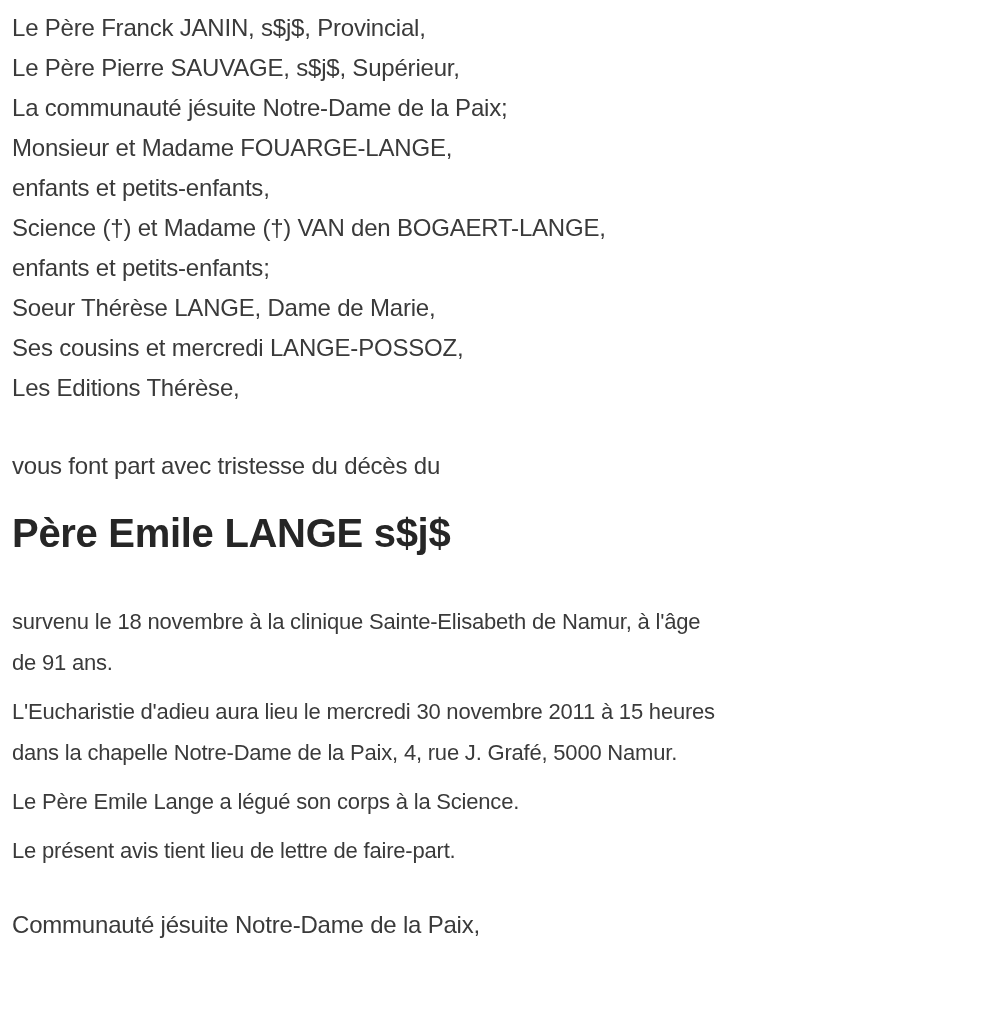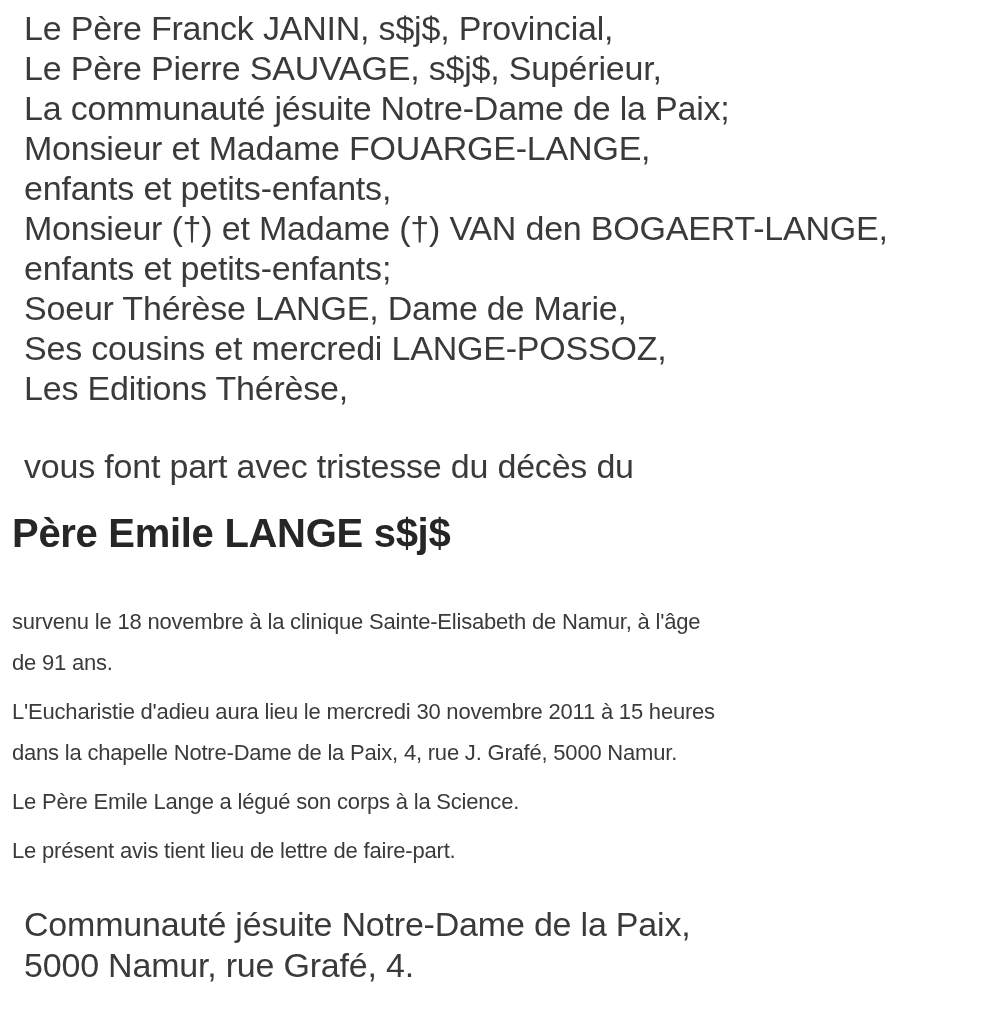--- a/index.html
+++ b/index.html
@@ -18,25 +18,24 @@
     min-height: 1015px;
     font-family: "Liberation Sans", "DejaVu Sans", sans-serif;
     color: var(--text-color);
     overflow: hidden;
   }
   .doc {
     padding: 8px 10px 14px 12px;
     width: 1000px;
   }
   .line {
-    font-size: 34px;
+    font-size: 24px;
     line-height: 40px;
     white-space: nowrap;
     letter-spacing: -0.2px;
-    margin-left: 12px;
   }
   .announcement {
     margin-top: 38px;
   }
   h1.heading {
     margin: 24px 0 0 0;
     font-size: 40px;
     line-height: 46px;
     font-weight: 700;
     color: var(--heading-color);
@@ -67,21 +66,21 @@
 <body>
 
 <div class="doc">
 
   <div class="names">
     <div class="line">Le Père Franck JANIN, s$j$, Provincial,</div>
     <div class="line">Le Père Pierre SAUVAGE, s$j$, Supérieur,</div>
     <div class="line">La communauté jésuite Notre-Dame de la Paix;</div>
     <div class="line">Monsieur et Madame FOUARGE-LANGE,</div>
     <div class="line">enfants et petits-enfants,</div>
-    <div class="line">Monsieur (†) et Madame (†) VAN den BOGAERT-LANGE,</div>
+    <div class="line">Science (†) et Madame (†) VAN den BOGAERT-LANGE,</div>
     <div class="line">enfants et petits-enfants;</div>
     <div class="line">Soeur Thérèse LANGE, Dame de Marie,</div>
     <div class="line">Ses cousins et mercredi LANGE-POSSOZ,</div>
     <div class="line">Les Editions Thérèse,</div>
   </div>
 
   <div class="line announcement">vous font part avec tristesse du décès du</div>
 
   <h1 class="heading">Père Emile LANGE s$j$</h1>
 
@@ -97,16 +96,15 @@
     <p class="para">
       <span class="pline">Le Père Emile Lange a légué son corps à la Science.</span>
     </p>
     <p class="para">
       <span class="pline">Le présent avis tient lieu de lettre de faire-part.</span>
     </p>
   </div>
 
   <div class="footer">
     <div class="line">Communauté jésuite Notre-Dame de la Paix,</div>
-    <div class="line">5000 Namur, rue Grafé, 4.</div>
   </div>
 
 </div>
 
 </body></html>

